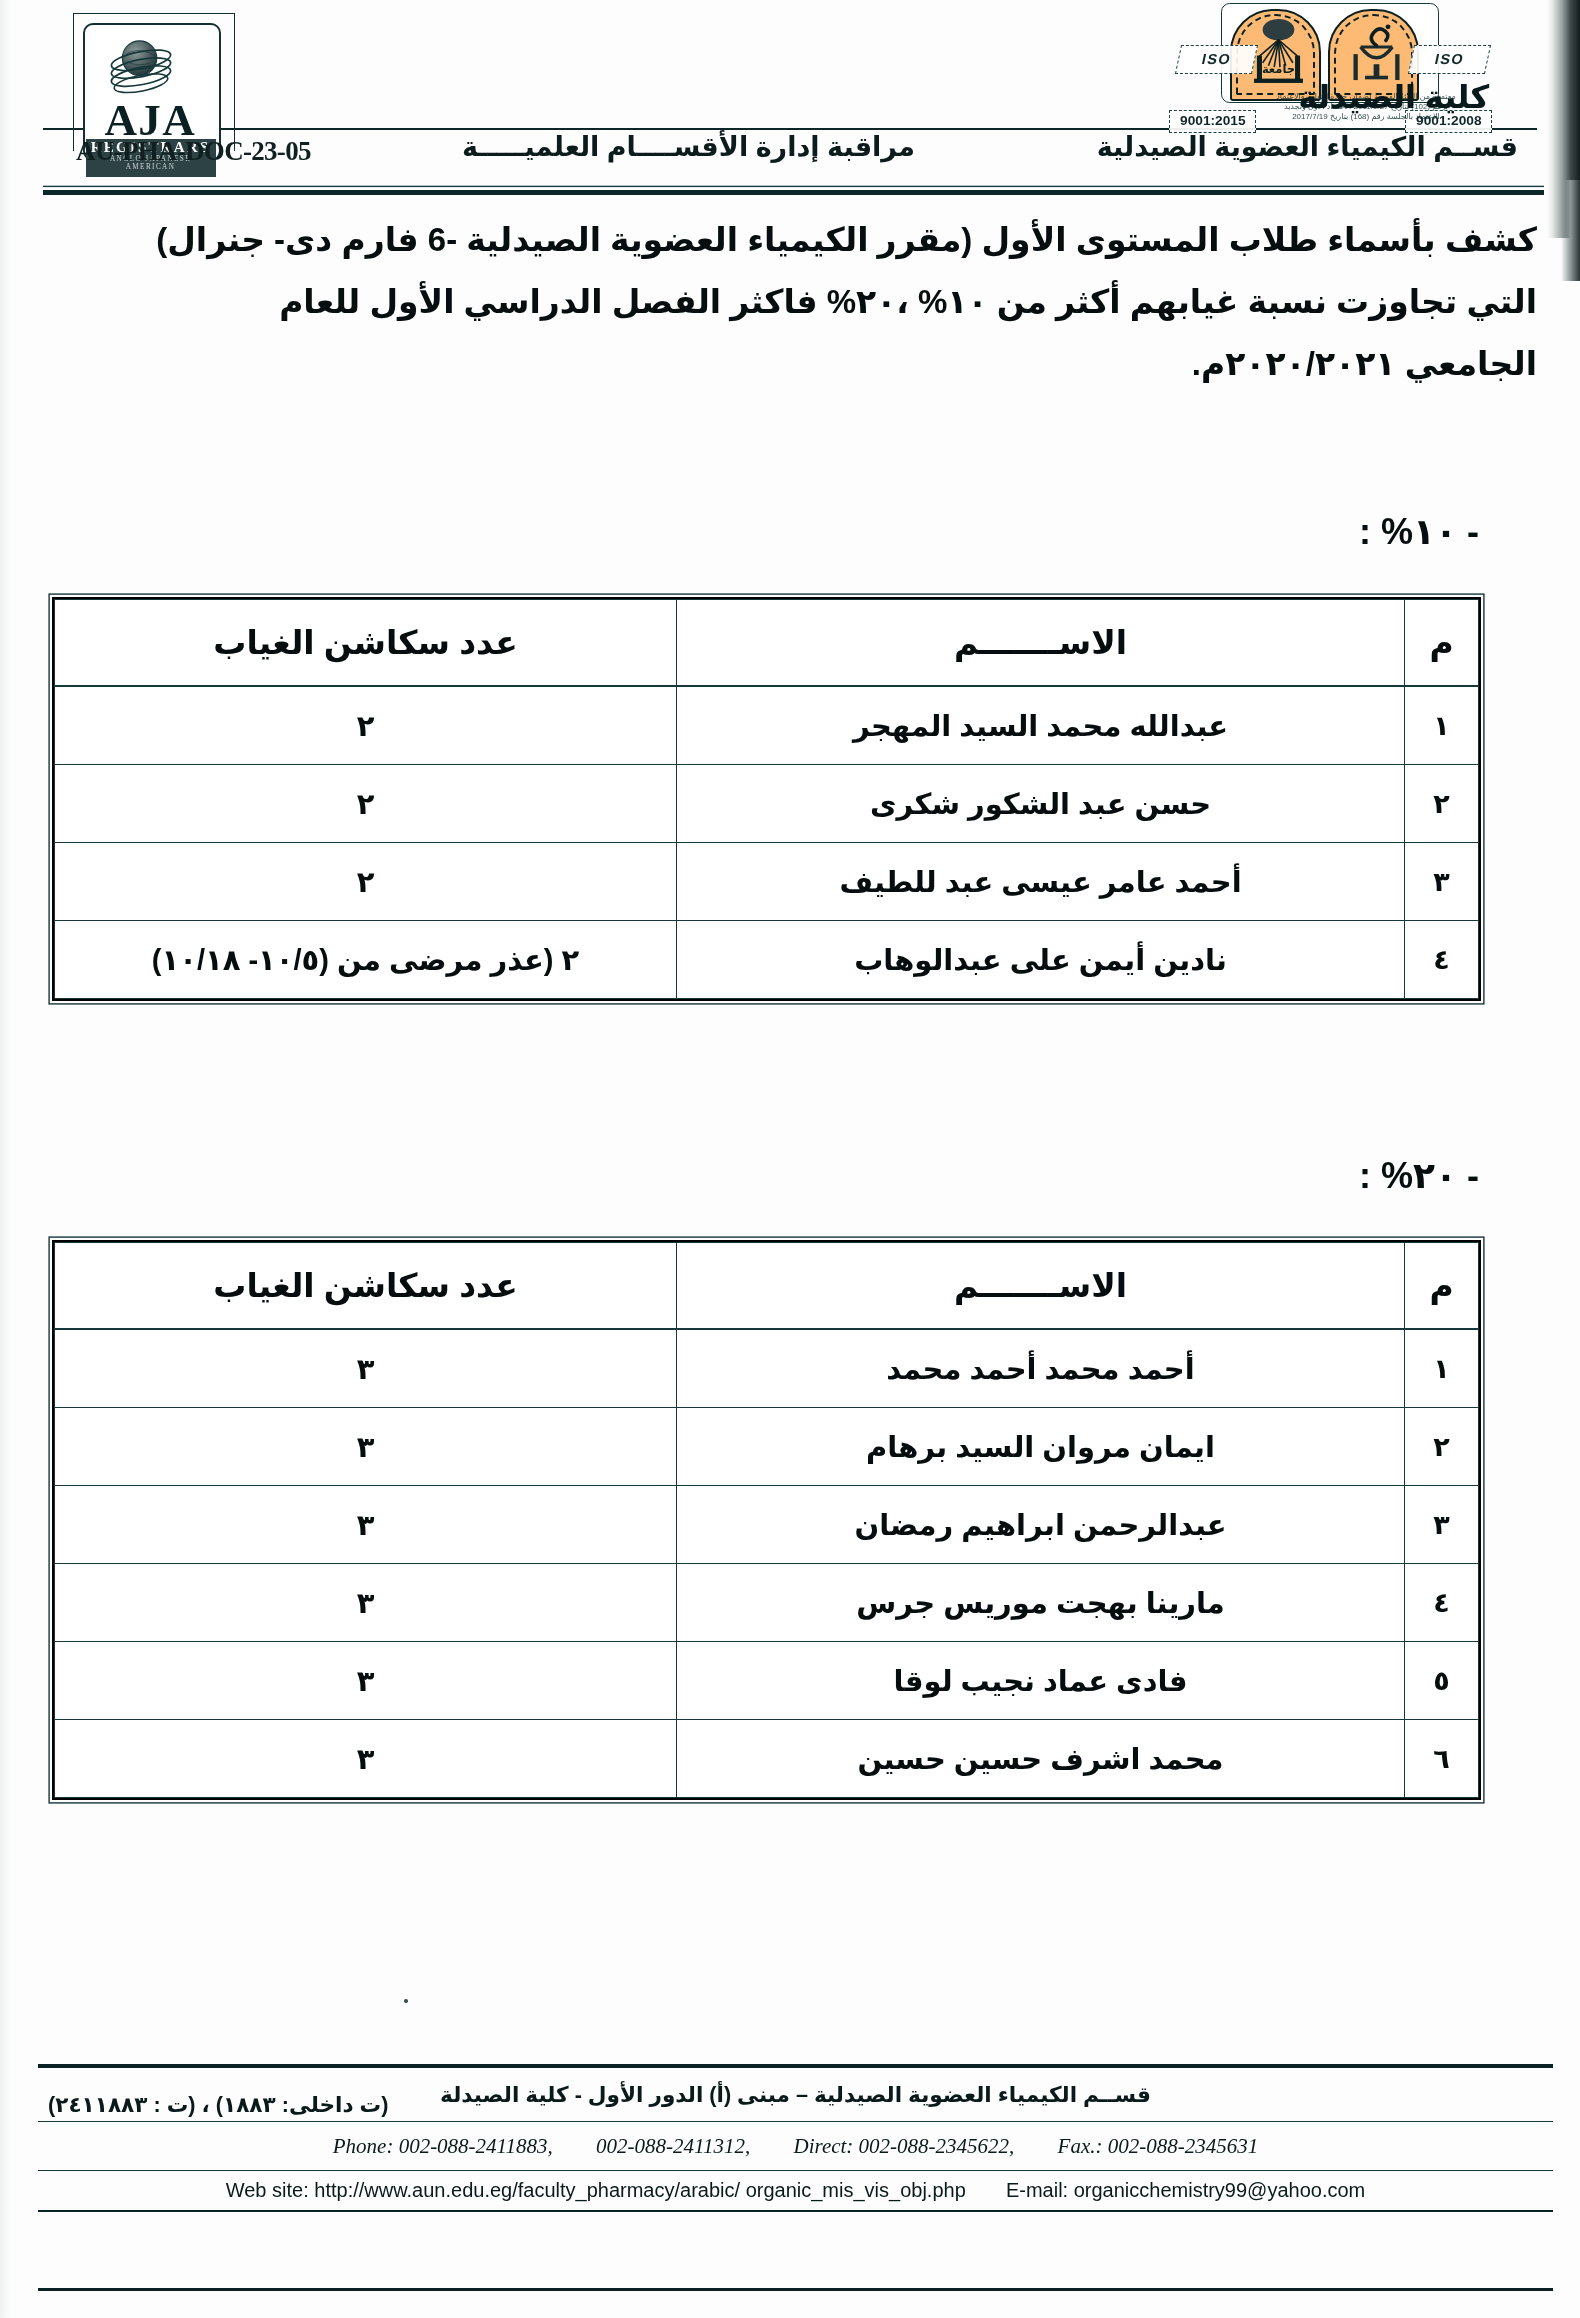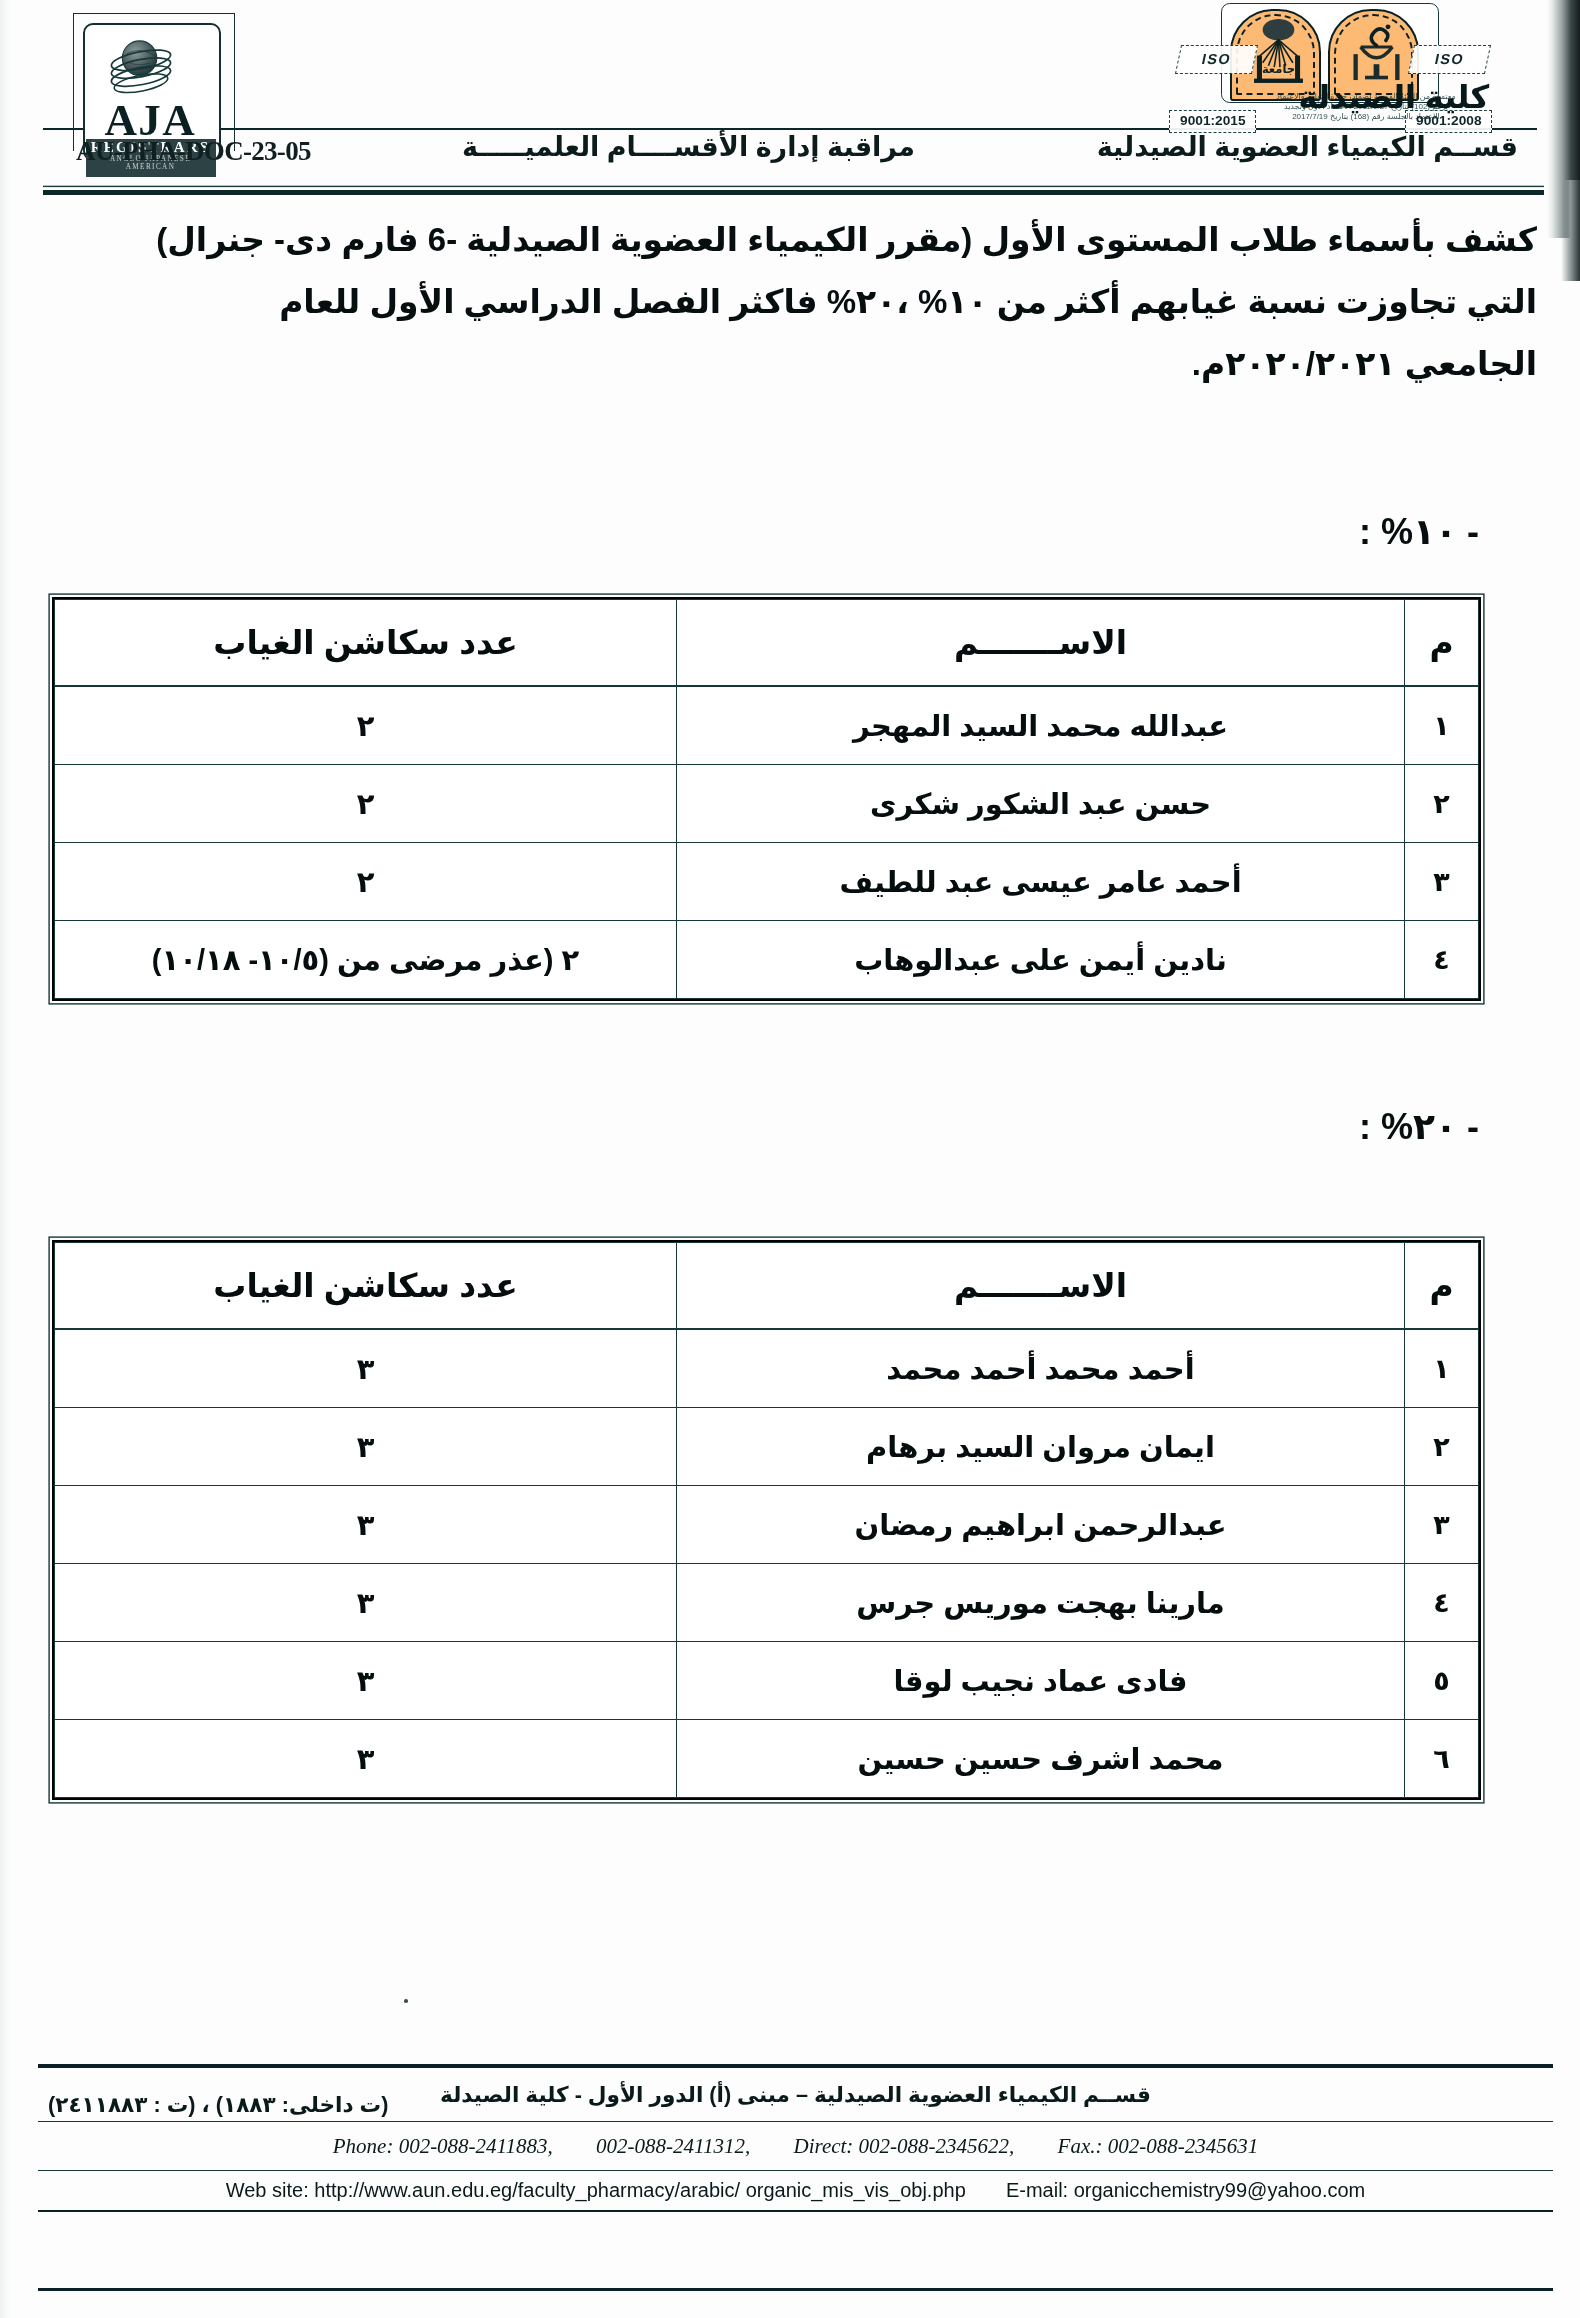--- a/index.html
+++ b/index.html
@@ -282,21 +282,21 @@
   .section-label {
     position: absolute;
     right: 101px;
     direction: rtl;
     font-size: 36px;
     font-weight: 700;
     color: #060e0f;
     letter-spacing: 0.7px;
   }
   .section-label.s1 { top: 511px; }
-  .section-label.s2 { top: 1106px; text-align: right; }
+  .section-label.s2 { top: 1155px; text-align: right; }
 
   
   .tbl-wrap {
     position: absolute;
     left: 52px;
     width: 1425px;
     border: 2.9px solid #000;
     background: #fff;
     box-shadow: 0 0 0 2.2px #fff, 0 0 0 3.6px #16383a;
   }

